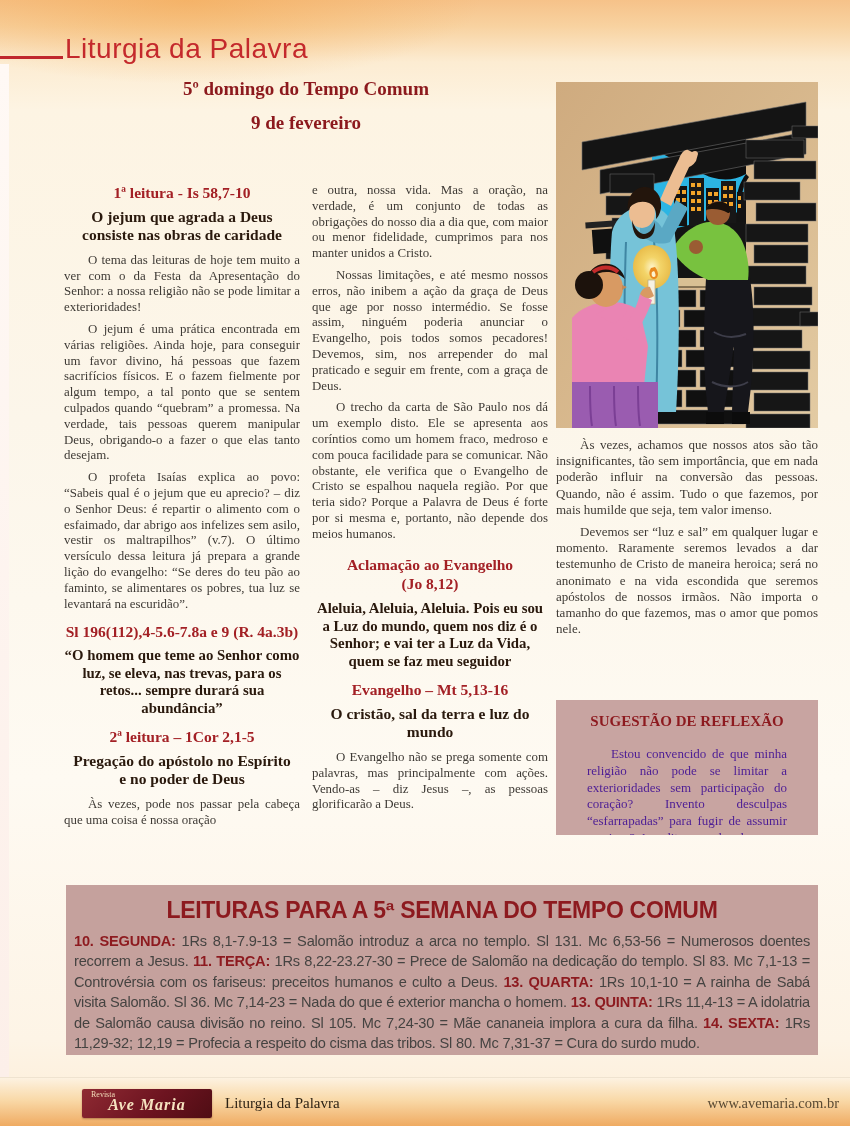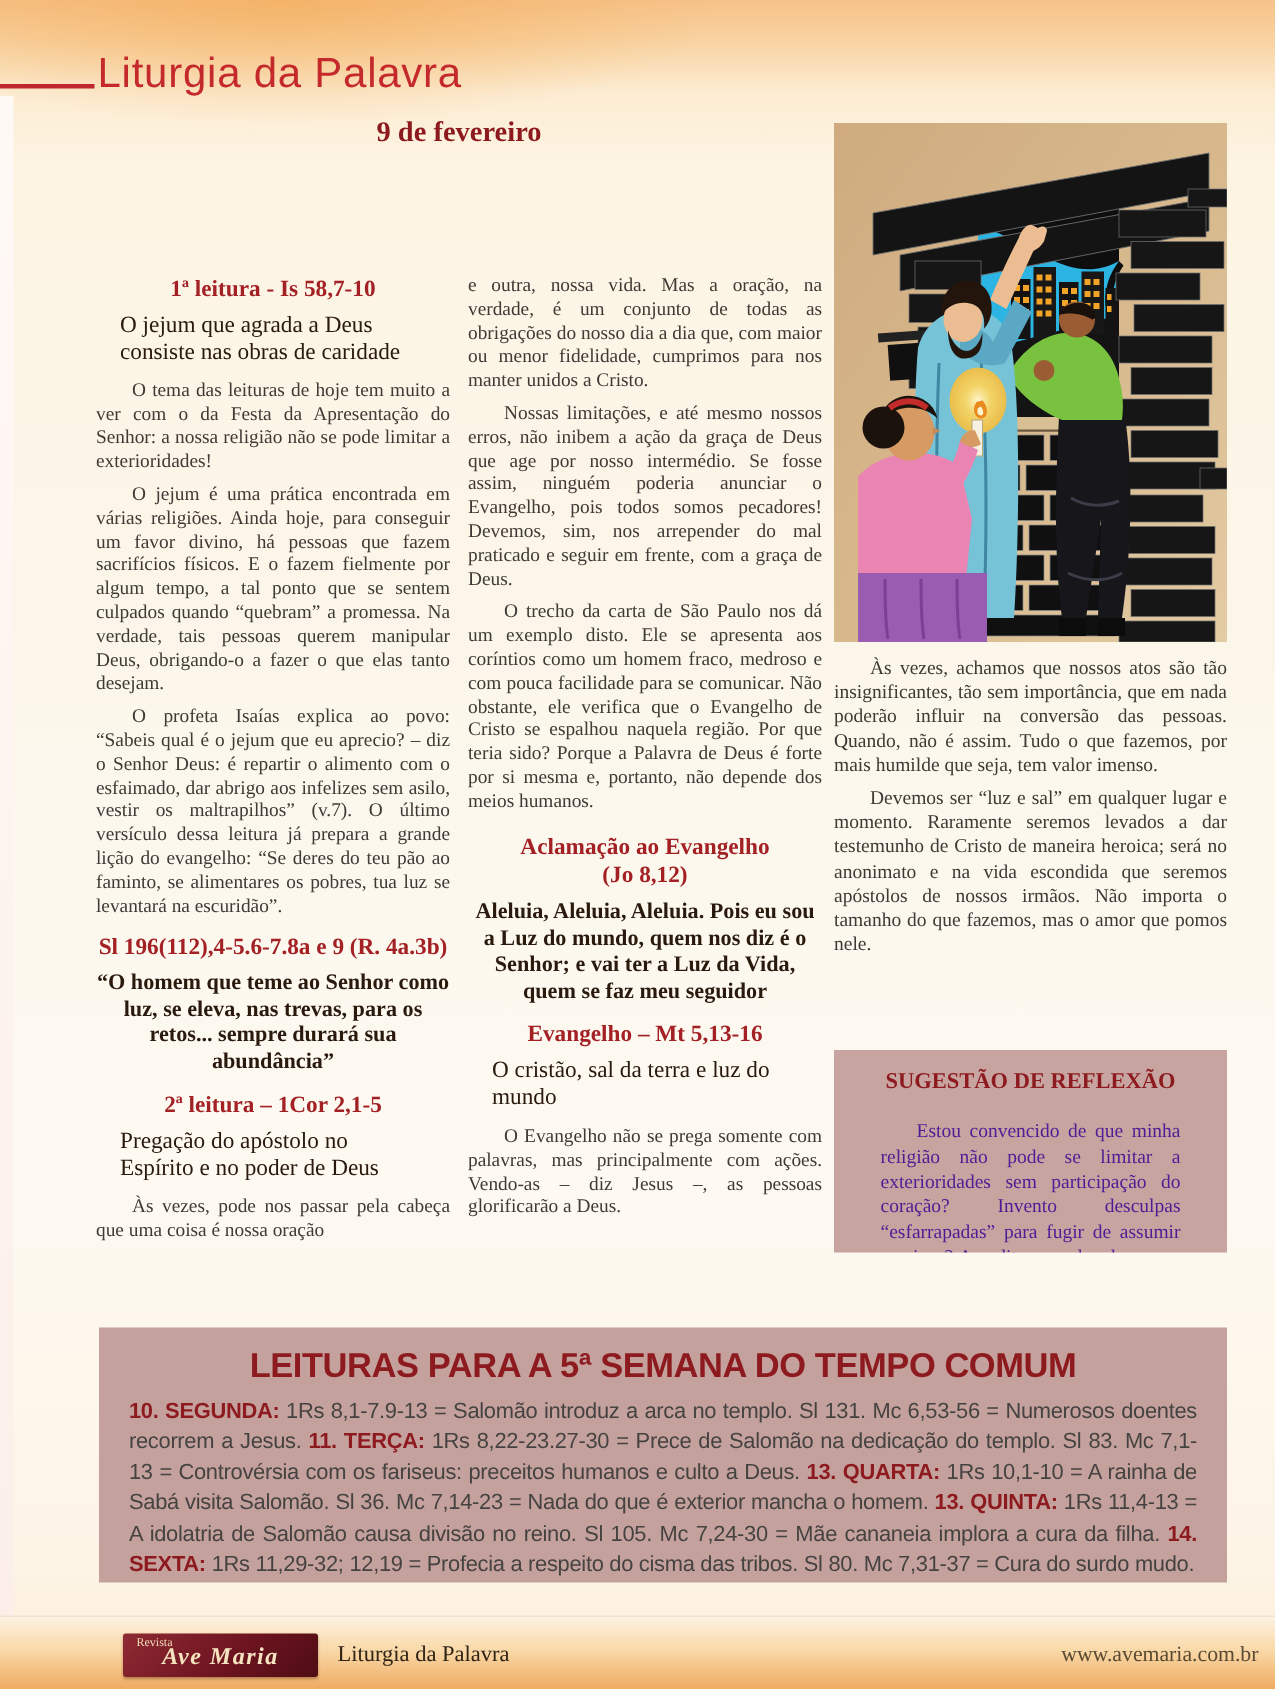--- a/index.html
+++ b/index.html
@@ -24,38 +24,38 @@
   
   .col{position:absolute;top:183px;width:236px;font-size:12.9px;line-height:15.8px;text-align:justify;}
   .col-left{left:64px;height:702px;overflow:hidden;}
   .col-mid{left:312px;height:702px;overflow:hidden;}
   .col p{margin:0 0 6px;text-indent:24px;}
   .col p.noindent{text-indent:0;}
   .h-red{color:#a32025;font-weight:bold;font-size:15.5px;text-align:center;margin:12px 0 7px;text-indent:0;}
   .h-red.first{margin-top:2px;}
   .h-red.tight{margin:14px 0 2px;}
   .h-red.ref2{margin:4px 0 8px;}
-  .h-dark{color:#2a190d;font-weight:normal;font-size:15.5px;line-height:18px;text-align:left;margin:0 16px 9px;text-indent:0;}
+  .h-dark{color:#2a190d;font-weight:bold;font-size:15.5px;line-height:18px;text-align:center;margin:0 4px 9px;text-indent:0;}
   .quote{color:#2a190d;font-weight:bold;font-size:14.8px;line-height:17.5px;text-align:center;margin:4px 0 10px;text-indent:0;}
 
   
   .illustration{position:absolute;left:556px;top:82px;width:262px;height:346px;}
   .col-right{position:absolute;left:556px;top:437px;width:262px;height:258px;overflow:hidden;
     font-size:13px;line-height:16.2px;text-align:justify;}
   .col-right p{margin:0 0 6px;text-indent:24px;}
 
   
   .reflex-box{position:absolute;left:556px;top:700px;width:262px;height:135px;background:#c8a4a1;
     box-sizing:border-box;padding:13px 15px;overflow:hidden;}
   .reflex-box .bx-title{color:#8d1a1f;font-weight:bold;font-size:15px;text-align:center;margin:0 0 7px;}
   .reflex-box .bx-text{font-size:13px;line-height:16.8px;text-align:justify;text-indent:24px;color:#4c1d95;margin:16px;}
 
   
   .week-box{position:absolute;left:66px;top:885px;width:752px;height:170px;background:#c5a19d;
-    box-sizing:border-box;padding:12px 20px;overflow:hidden;font-family:"Liberation Sans",sans-serif;}
+    box-sizing:border-box;padding:12px 8px;overflow:hidden;font-family:"Liberation Sans",sans-serif;}
   .week-box .wk-title{color:#8d1a1f;font-weight:bold;font-size:23px;letter-spacing:-.3px;text-align:center;margin:0 0 7px;}
   .week-box .wk-body{font-size:14.6px;line-height:20.4px;letter-spacing:-.2px;text-align:justify;color:#454341;margin:0;}
   .week-box .wk-label{color:#8d1a1f;font-weight:bold;}
 
   
   .footer{position:absolute;left:0;top:1077px;width:850px;height:49px;
     background:linear-gradient(180deg,#fdf2e1 0,#f9d9a8 45%,#efa95f 100%);border-top:1px solid #efe3d0;}
   .logo{position:absolute;left:82px;top:11px;width:130px;height:29px;border-radius:2px;
     background:linear-gradient(135deg,#8f2a33 0,#6d1420 55%,#4f0d14 100%);box-shadow:0 1px 2px rgba(90,40,20,.4);}
   .logo .lg-small{position:absolute;left:9px;top:1px;font-size:8px;color:#f3ddba;font-family:"Liberation Serif",serif;}
@@ -68,20 +68,21 @@
 </style>
 </head>
 <body>
 
 <div class="page">
   <div class="edge-strip"></div>
 
   <div class="rule"></div>
   <div class="section-label">Liturgia da Palavra</div>
   <div class="head-block">
+    <div class="t2">5º domingo do Tempo Comum</div>
     <div class="t3">9 de fevereiro</div>
   </div>
 
   <div class="col col-left">
     <div class="h-red first">1ª leitura - Is 58,7-10</div>
     <div class="h-dark">O jejum que agrada a Deus consiste nas obras de caridade</div>
     <p>O tema das leituras de hoje tem muito a ver com o da Festa da Apresentação do Senhor: a nossa religião não se pode limitar a exterioridades!</p>
     <p>O jejum é uma prática encontrada em várias religiões. Ainda hoje, para conseguir um favor divino, há pessoas que fazem sacrifícios físicos. E o fazem fielmente por algum tempo, a tal ponto que se sentem culpados quando “quebram” a promessa. Na verdade, tais pessoas querem manipular Deus, obrigando-o a fazer o que elas tanto desejam.</p>
     <p>O profeta Isaías explica ao povo: “Sabeis qual é o jejum que eu aprecio? – diz o Senhor Deus: é repartir o alimento com o esfaimado, dar abrigo aos infelizes sem asilo, vestir os maltrapilhos” (v.7). O último versículo dessa leitura já prepara a grande lição do evangelho: “Se deres do teu pão ao faminto, se alimentares os pobres, tua luz se levantará na escuridão”.</p>
     <div class="h-red">Sl 196(112),4-5.6-7.8a e 9 (R. 4a.3b)</div>

